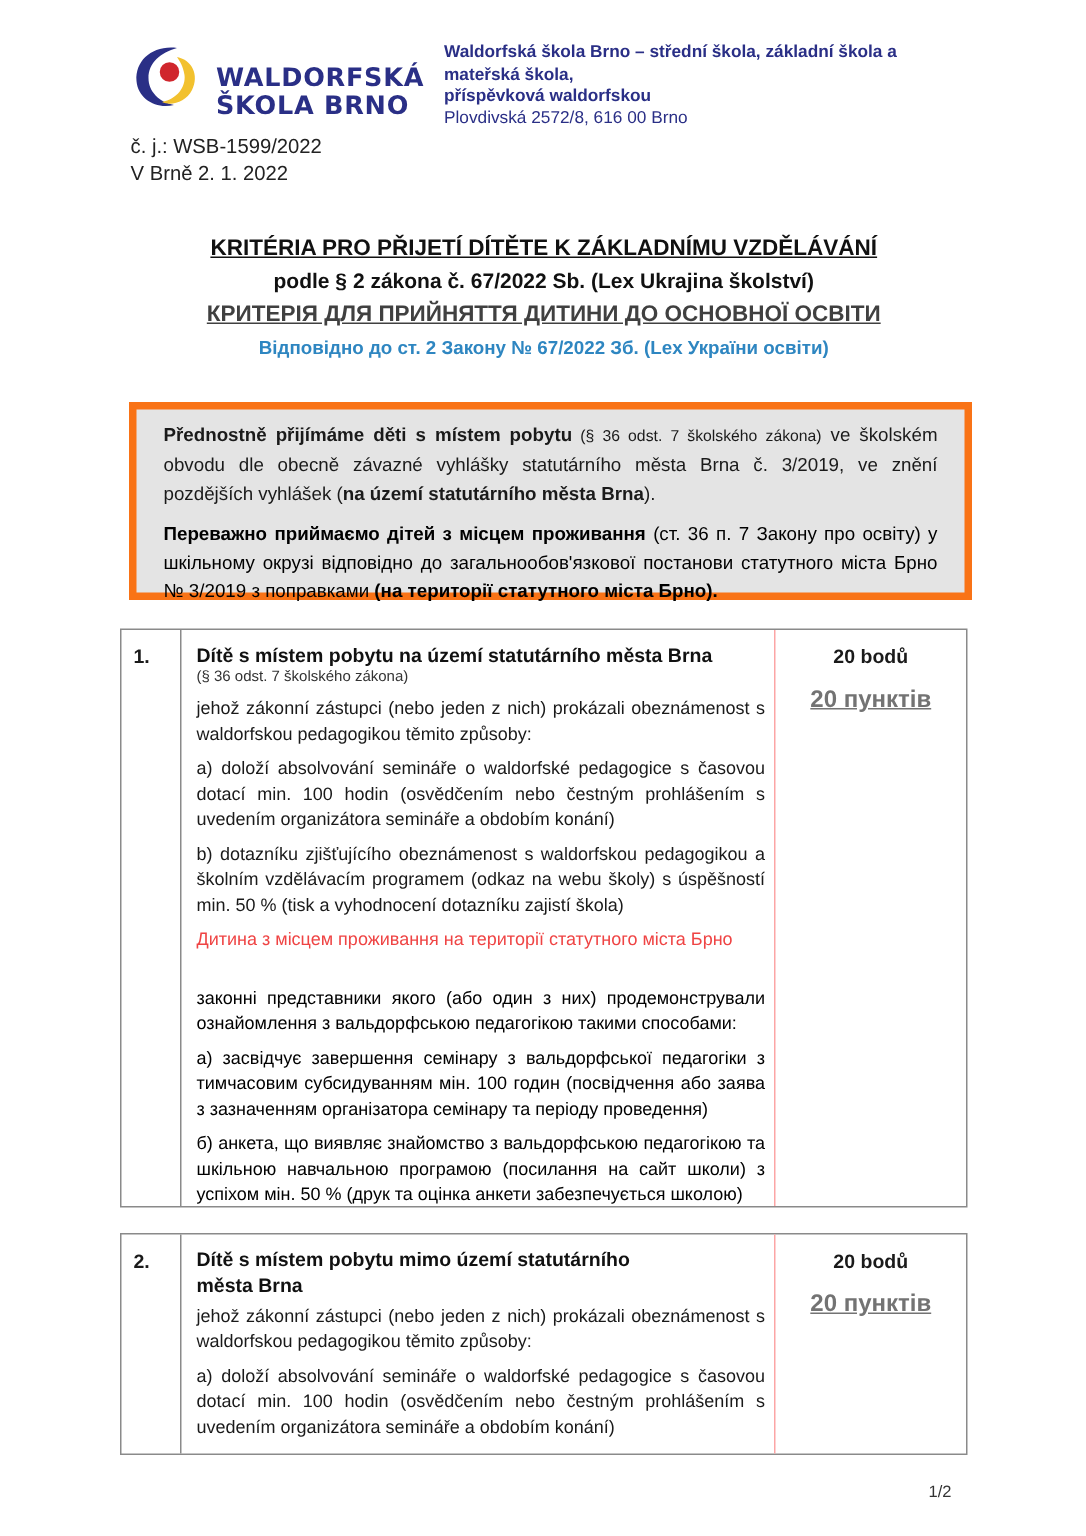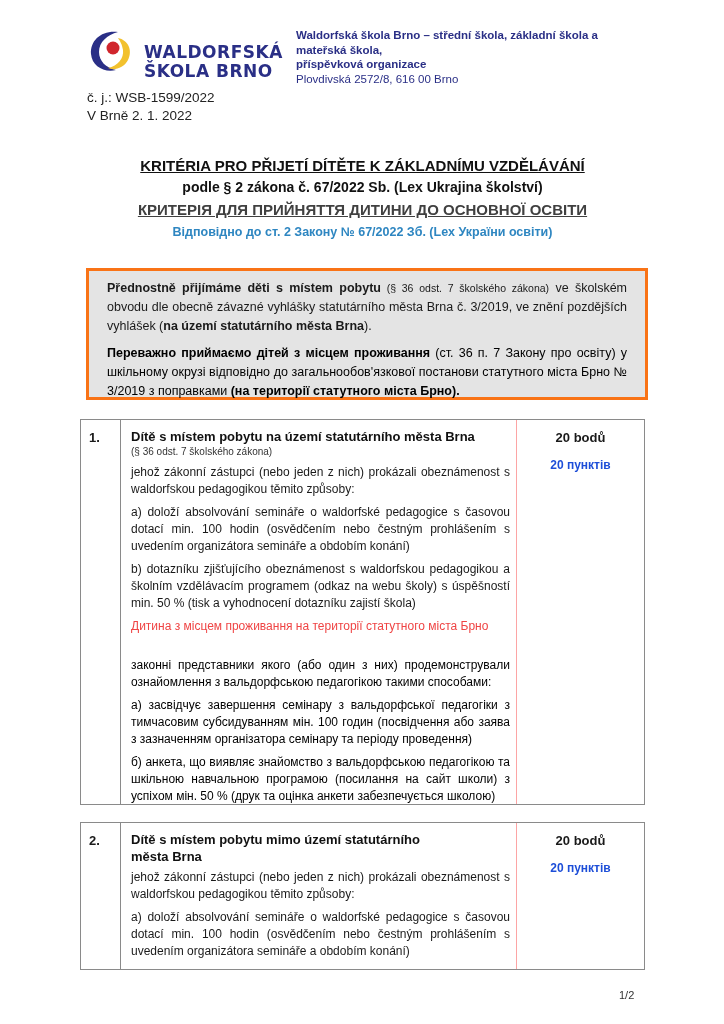--- a/index.html
+++ b/index.html
@@ -15,32 +15,32 @@
   .org .addr { color: #2a2f86; font-weight: normal; }
 
   .ref { position: absolute; left: 87px; top: 89px; font-family: "Liberation Sans", sans-serif; font-size: 13.5px; line-height: 18px; color: #222; }
 
   .titles { position: absolute; left: 80px; top: 155px; width: 565px; text-align: center; }
   .t1 { font-weight: bold; font-size: 15px; text-decoration: underline; color: #111; line-height: 22px; }
   .t2 { font-weight: bold; font-size: 14px; color: #111; line-height: 20px; }
   .t3 { font-weight: bold; font-size: 15px; text-decoration: underline; color: #404040; line-height: 24px; margin-top: 1px; }
   .t4 { font-weight: bold; font-size: 12.5px; color: #2e86c1; line-height: 20px; }
 
-  .notice { position: absolute; left: 86px; top: 268px; width: 562px; height: 132px; background: #e4e4e4; border: 3px solid #f97316; padding: 8px 18px 0 18px; font-size: 12.5px; line-height: 19px; text-align: justify; }
+  .notice { position: absolute; left: 86px; top: 268px; width: 562px; height: 132px; background: #e4e4e4; border: 5px solid #f97316; padding: 8px 18px 0 18px; font-size: 12.5px; line-height: 19px; text-align: justify; }
   .notice p { margin-bottom: 8px; }
   .notice .small { font-size: 10.5px; }
   .blue { color: #000000; }
   .b { font-weight: bold; }
 
   .crit { position: absolute; left: 80px; width: 565px; border: 1px solid #8a8a8a; display: flex; }
   .crit .num { width: 40px; border-right: 1px solid #8a8a8a; padding: 10px 0 0 8px; font-weight: bold; font-size: 13px; }
   .crit .body { width: 396px; border-right: 1px solid #fca5a5; padding: 8px 6px 0 10px; font-size: 12px; line-height: 17px; text-align: justify; }
   .crit .pts { flex: 1; text-align: center; padding-top: 10px; }
   .crit .pts .cz { font-weight: bold; font-size: 13px; line-height: 16px; }
-  .crit .pts .ua { font-weight: bold; font-size: 12px; color: #1d4ed8; margin-top: 12px; }
+  .crit .pts .ua { font-weight: bold; font-size: 16px; color: #737373; margin-top: 12px; text-decoration: underline; }
   .crit .heading { font-size: 13px; line-height: 17px; font-weight: normal; color: #111; text-align: left; }
   .crit .heading.bold { font-weight: bold; }
   .crit .sub { font-size: 10px; line-height: 14px; color: #333; margin-bottom: 5px; }
   .crit .para { margin-bottom: 6px; }
   .crit .ua-head { font-weight: normal; color: #ef4444; margin-bottom: 22px; margin-top: 2px; }
 
   .c1 { top: 419px; height: 386px; }
   .c2 { top: 822px; height: 148px; }
 
   .page-num { position: absolute; left: 619px; top: 989px; font-size: 11px; color: #333; }
@@ -55,21 +55,21 @@
       <path d="M30 10 C40 12 45 22 40 32 C36 40 26 43 20 40 C30 38 36 30 35 22 C34 16 32 13 30 10 Z" fill="#f2c12e"></path>
       <circle cx="25" cy="20" r="6.5" fill="#d0262d"></circle>
     </svg>
     <div class="logo-text">
       <div>WALDORFSKÁ</div>
       <div>ŠKOLA BRNO</div>
     </div>
   </div>
   <div class="org">
     <div class="name">Waldorfská škola Brno – střední škola, základní škola a mateřská škola,</div>
-    <div class="name">příspěvková organizace</div>
+    <div class="name">příspěvková waldorfskou</div>
     <div class="addr">Plovdivská 2572/8, 616 00 Brno</div>
   </div>
 </div>
 
 <div class="ref">
   <div>č. j.: WSB-1599/2022</div>
   <div>V Brně 2. 1. 2022</div>
 </div>
 
 <div class="titles">

